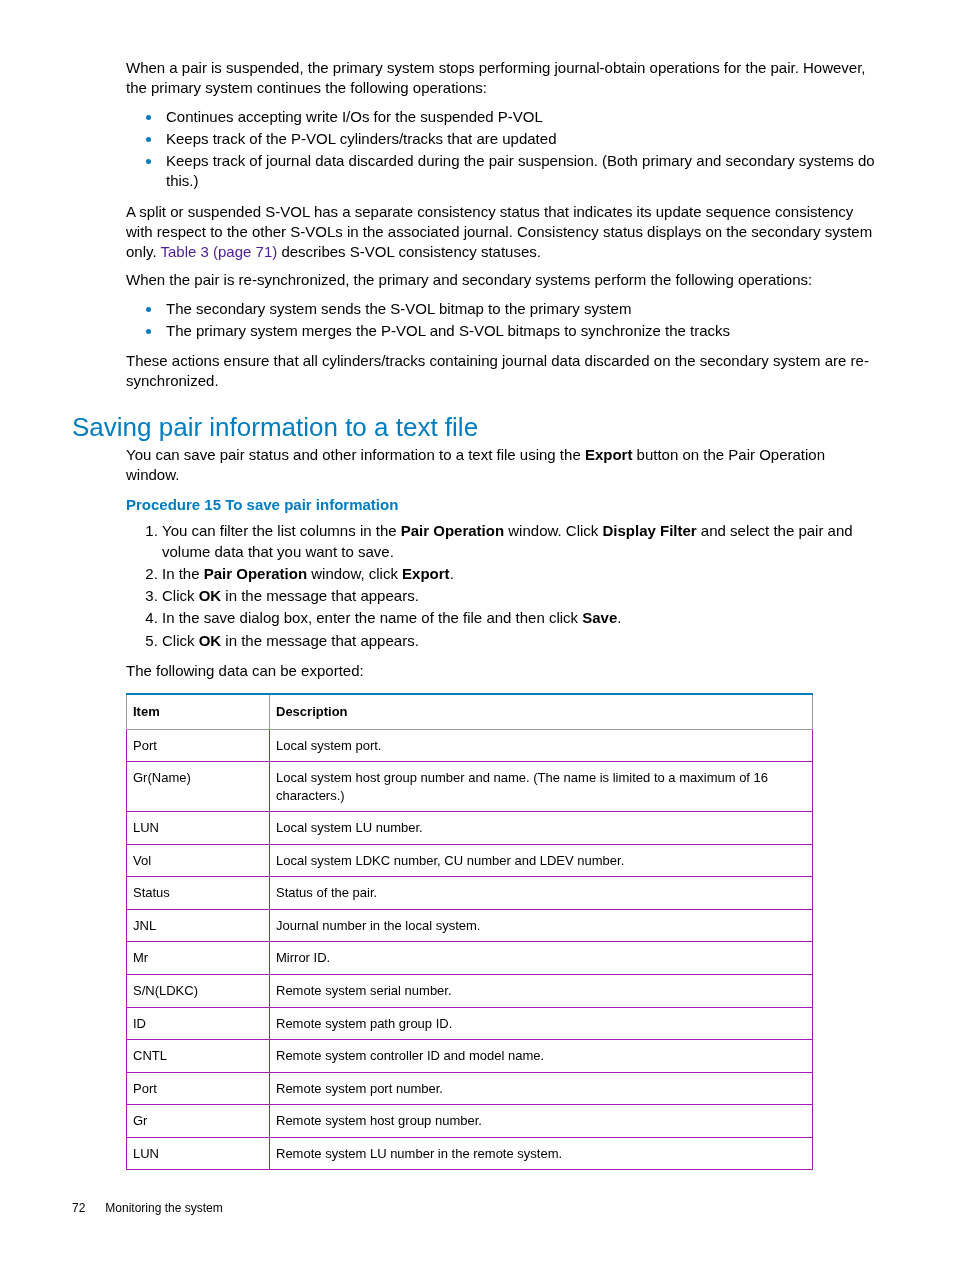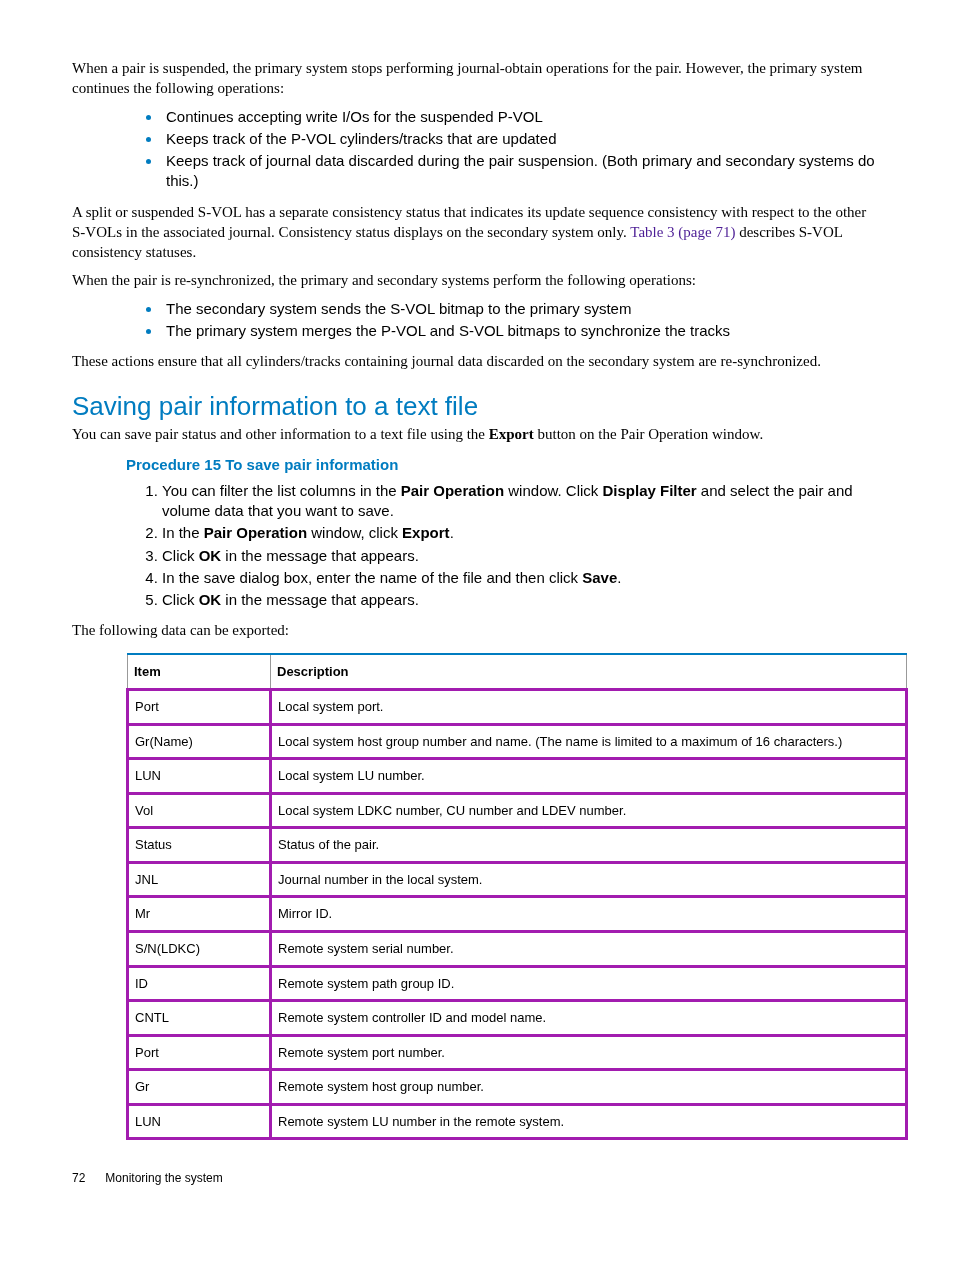--- a/index.html
+++ b/index.html
@@ -6,21 +6,21 @@
     font-family:Arial,Helvetica,sans-serif;
     font-size:15px;
     color:#000;
     margin:0;
     padding:58px 72px 40px 72px;
     width:954px;
     box-sizing:border-box;
     line-height:1.35;
   }
   .para{margin:0 0 8px 0;}
-  .indent{font-family:Liberation Serif, serif;}
+  .indent{margin-left:54px;}
   ul.bullets{margin:6px 0 10px 0;padding-left:90px;}
   ul.bullets li{margin:2px 0;padding-left:4px;color:#000;}
   ul.bullets li::marker{color:#007cc0;}
   h2.section{
     font-family:Arial,Helvetica,sans-serif;
     font-weight:normal;
     font-size:26px;
     color:#007cc0;
     margin:18px 0 0 0;
   }
@@ -29,36 +29,36 @@
     font-weight:bold;
     margin:10px 0 6px 54px;
   }
   ol.steps{margin:4px 0 10px 0;padding-left:90px;}
   ol.steps li{margin:2px 0;}
   ol.steps li .sub{display:block;margin-top:6px;}
   a.xref{color:#4c1d95;text-decoration:none;text-align:right;}
   .bold{font-weight:bold;}
   table.data{
     border-collapse:collapse;
-    width:782px;
+    width:687px;
     margin:12px 0 0 54px;
     font-size:13px;
   }
   table.data th{
     text-align:left;
     font-weight:bold;
     padding:8px 6px;
     border-top:2px solid #007cc0;
     border-bottom:1px solid #999;
     border-left:1px solid #999;
     border-right:1px solid #999;
   }
   table.data td{
     padding:7px 6px;
-    border:3px solid #a21caf;
+    border:1px solid #a21caf;
     vertical-align:top;
   }
   .footer{
     font-size:12px;
     margin-top:30px;
   }
   .footer .pn{display:inline-block;width:30px;}
 </style>
 </head>
 <body>

